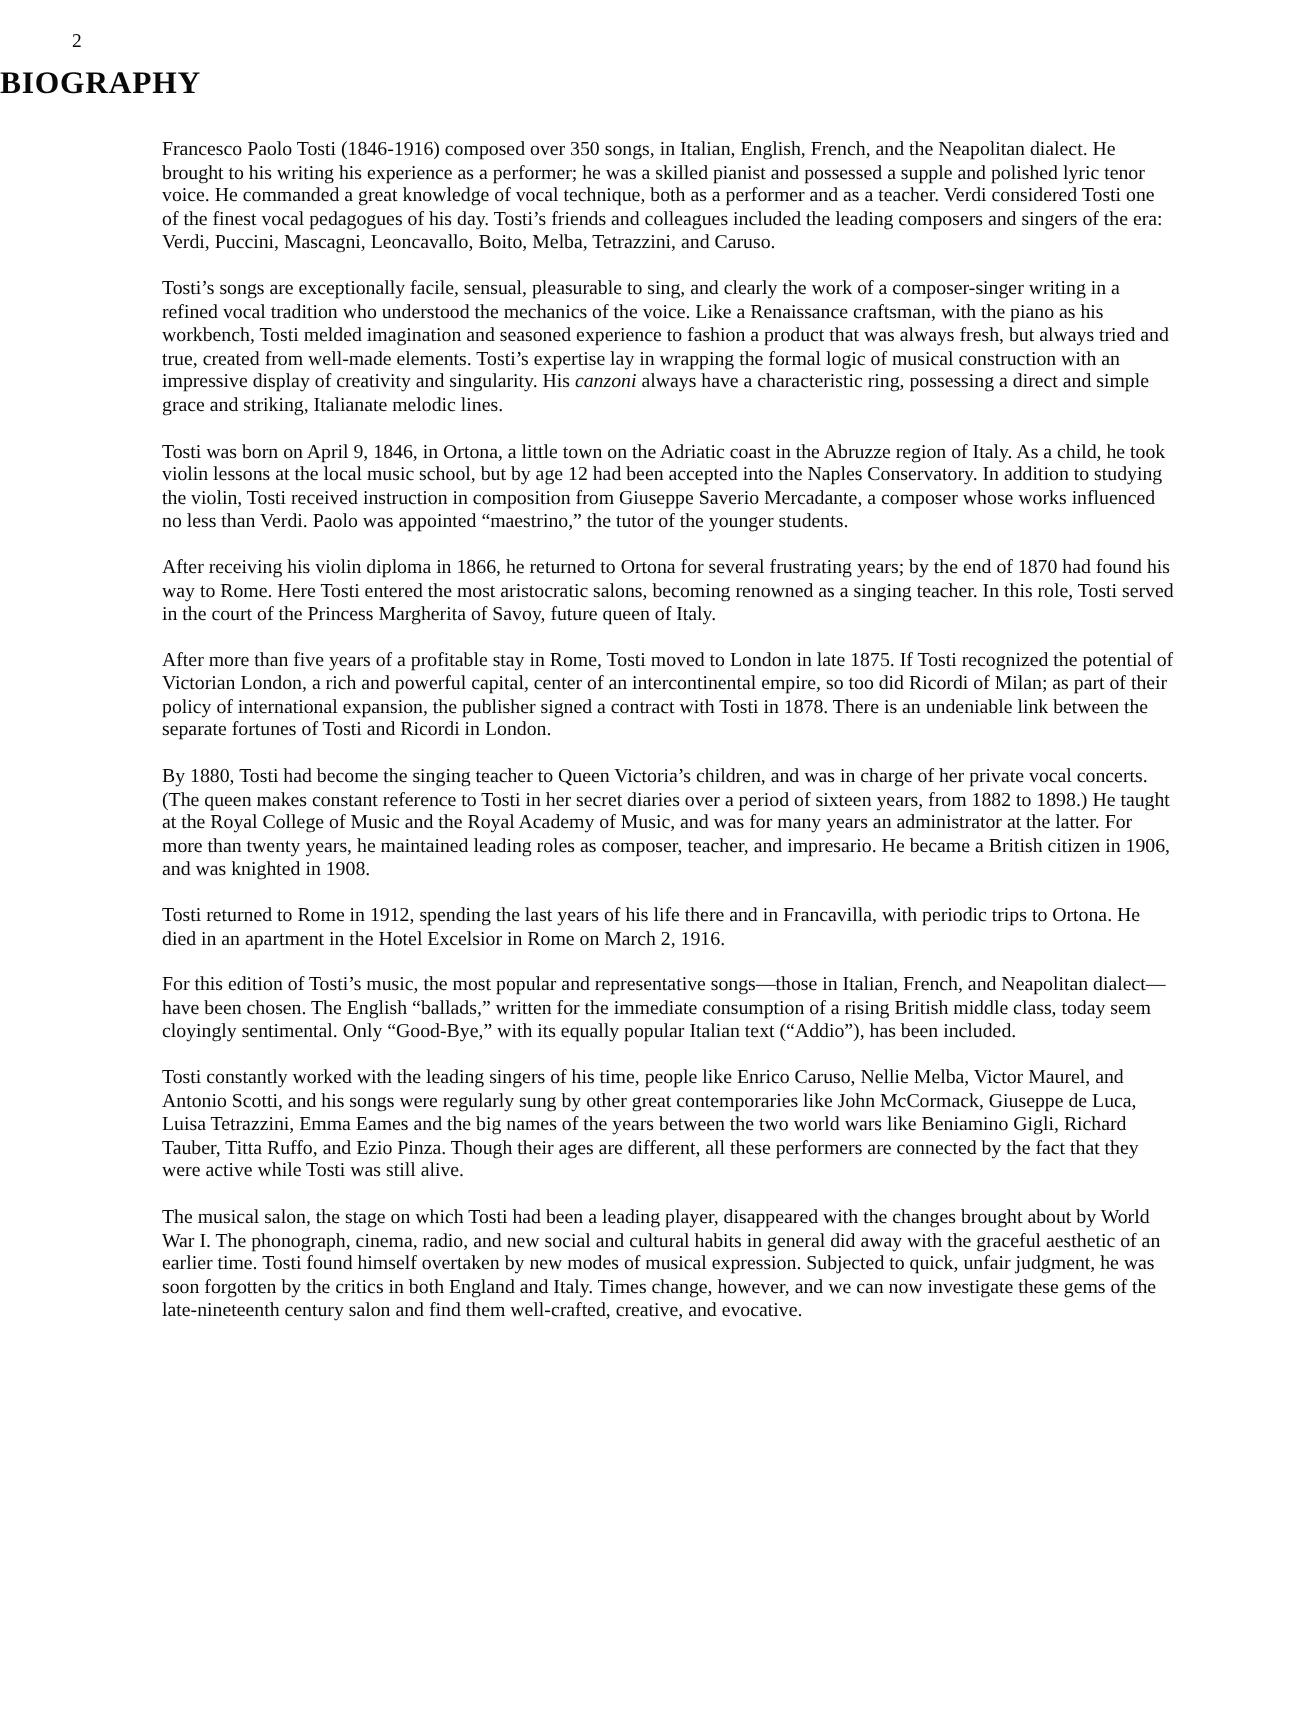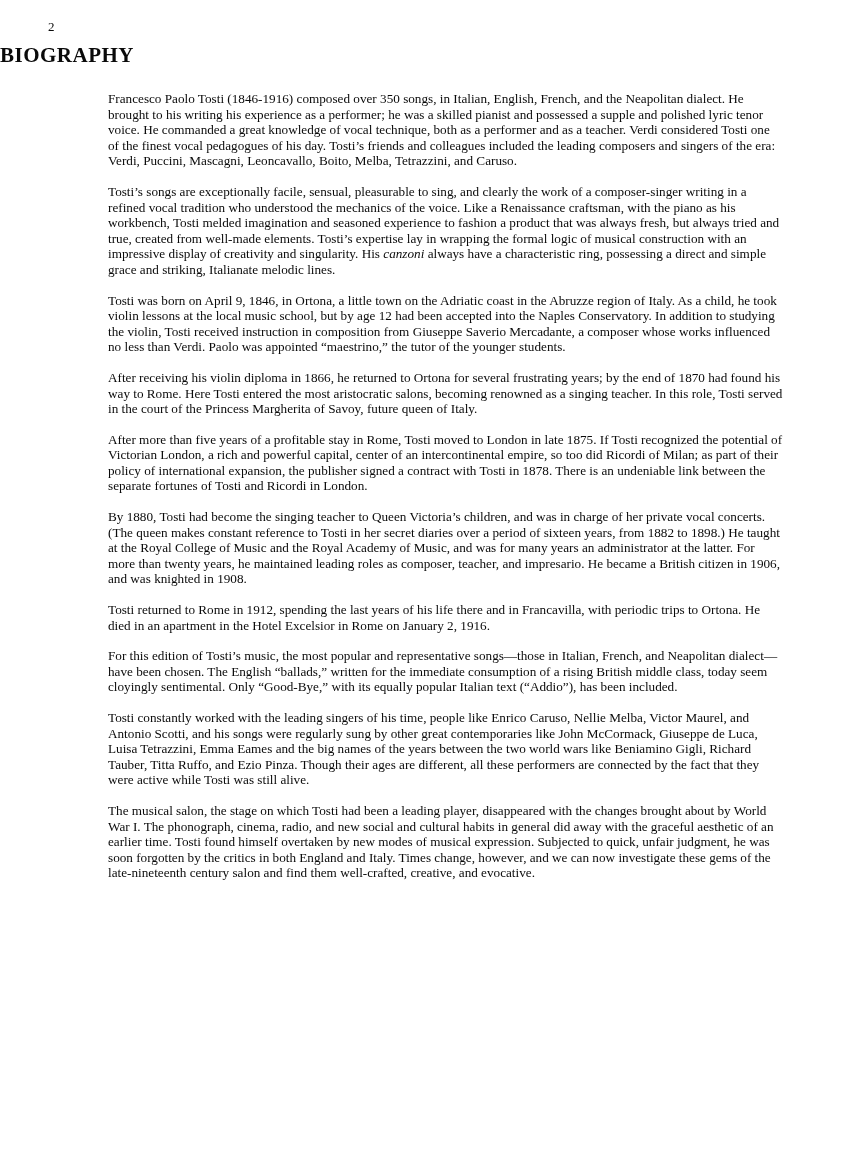--- a/index.html
+++ b/index.html
@@ -58,18 +58,18 @@
 <div class="page">
   <div class="page-number">2</div>
   <h1 class="page-title">BIOGRAPHY</h1>
   <div class="body-text">
       <p><span>Francesco Paolo Tosti (1846-1916) composed over 350 songs, in Italian, English, French, and the Neapolitan dialect. He brought to his writing his experience as a performer; he was a skilled pianist and possessed a supple and polished lyric tenor voice. He commanded a great knowledge of vocal technique, both as a performer and as a teacher. Verdi considered Tosti one of the finest vocal pedagogues of his day. Tosti’s friends and colleagues included the leading composers and singers of the era: Verdi, Puccini, Mascagni, Leoncavallo, Boito, Melba, Tetrazzini, and Caruso.</span></p>
       <p><span>Tosti’s songs are exceptionally facile, sensual, pleasurable to sing, and clearly the work of a composer-singer writing in a refined vocal tradition who understood the mechanics of the voice. Like a Renaissance craftsman, with the piano as his workbench, Tosti melded imagination and seasoned experience to fashion a product that was always fresh, but always tried and true, created from well-made elements. Tosti’s expertise lay in wrapping the formal logic of musical construction with an impressive display of creativity and singularity. His </span><span class="seg-italic">canzoni</span><span> always have a characteristic ring, possessing a direct and simple grace and striking, Italianate melodic lines.</span></p>
       <p><span>Tosti was born on April 9, 1846, in Ortona, a little town on the Adriatic coast in the Abruzze region of Italy. As a child, he took violin lessons at the local music school, but by age 12 had been accepted into the Naples Conservatory. In addition to studying the violin, Tosti received instruction in composition from Giuseppe Saverio Mercadante, a composer whose works influenced no less than Verdi. Paolo was appointed “maestrino,” the tutor of the younger students.</span></p>
       <p><span>After receiving his violin diploma in 1866, he returned to Ortona for several frustrating years; by the end of 1870 had found his way to Rome. Here Tosti entered the most aristocratic salons, becoming renowned as a singing teacher. In this role, Tosti served in the court of the Princess Margherita of Savoy, future queen of Italy.</span></p>
       <p><span>After more than five years of a profitable stay in Rome, Tosti moved to London in late 1875. If Tosti recognized the potential of Victorian London, a rich and powerful capital, center of an intercontinental empire, so too did Ricordi of Milan; as part of their policy of international expansion, the publisher signed a contract with Tosti in 1878. There is an undeniable link between the separate fortunes of Tosti and Ricordi in London.</span></p>
       <p><span>By 1880, Tosti had become the singing teacher to Queen Victoria’s children, and was in charge of her private vocal concerts. (The queen makes constant reference to Tosti in her secret diaries over a period of sixteen years, from 1882 to 1898.) He taught at the Royal College of Music and the Royal Academy of Music, and was for many years an administrator at the latter. For more than twenty years, he maintained leading roles as composer, teacher, and impresario. He became a British citizen in 1906, and was knighted in 1908.</span></p>
-      <p><span>Tosti returned to Rome in 1912, spending the last years of his life there and in Francavilla, with periodic trips to Ortona. He died in an apartment in the Hotel Excelsior in Rome on January 2, 1916.</span></p>
+      <p><span>Tosti returned to Rome in 1912, spending the last years of his life there and in Francavilla, with periodic trips to Ortona. He died in an apartment in the Hotel Excelsior in Rome on March 2, 1916.</span></p>
       <p><span>For this edition of Tosti’s music, the most popular and representative songs—those in Italian, French, and Neapolitan dialect—have been chosen. The English “ballads,” written for the immediate consumption of a rising British middle class, today seem cloyingly sentimental. Only “Good-Bye,” with its equally popular Italian text (“Addio”), has been included.</span></p>
       <p><span>Tosti constantly worked with the leading singers of his time, people like Enrico Caruso, Nellie Melba, Victor Maurel, and Antonio Scotti, and his songs were regularly sung by other great contemporaries like John McCormack, Giuseppe de Luca, Luisa Tetrazzini, Emma Eames and the big names of the years between the two world wars like Beniamino Gigli, Richard Tauber, Titta Ruffo, and Ezio Pinza. Though their ages are different, all these performers are connected by the fact that they were active while Tosti was still alive.</span></p>
       <p><span>The musical salon, the stage on which Tosti had been a leading player, disappeared with the changes brought about by World War I. The phonograph, cinema, radio, and new social and cultural habits in general did away with the graceful aesthetic of an earlier time. Tosti found himself overtaken by new modes of musical expression. Subjected to quick, unfair judgment, he was soon forgotten by the critics in both England and Italy. Times change, however, and we can now investigate these gems of the late-nineteenth century salon and find them well-crafted, creative, and evocative.</span></p>
     </div>
 </div>
 
 </body></html>

